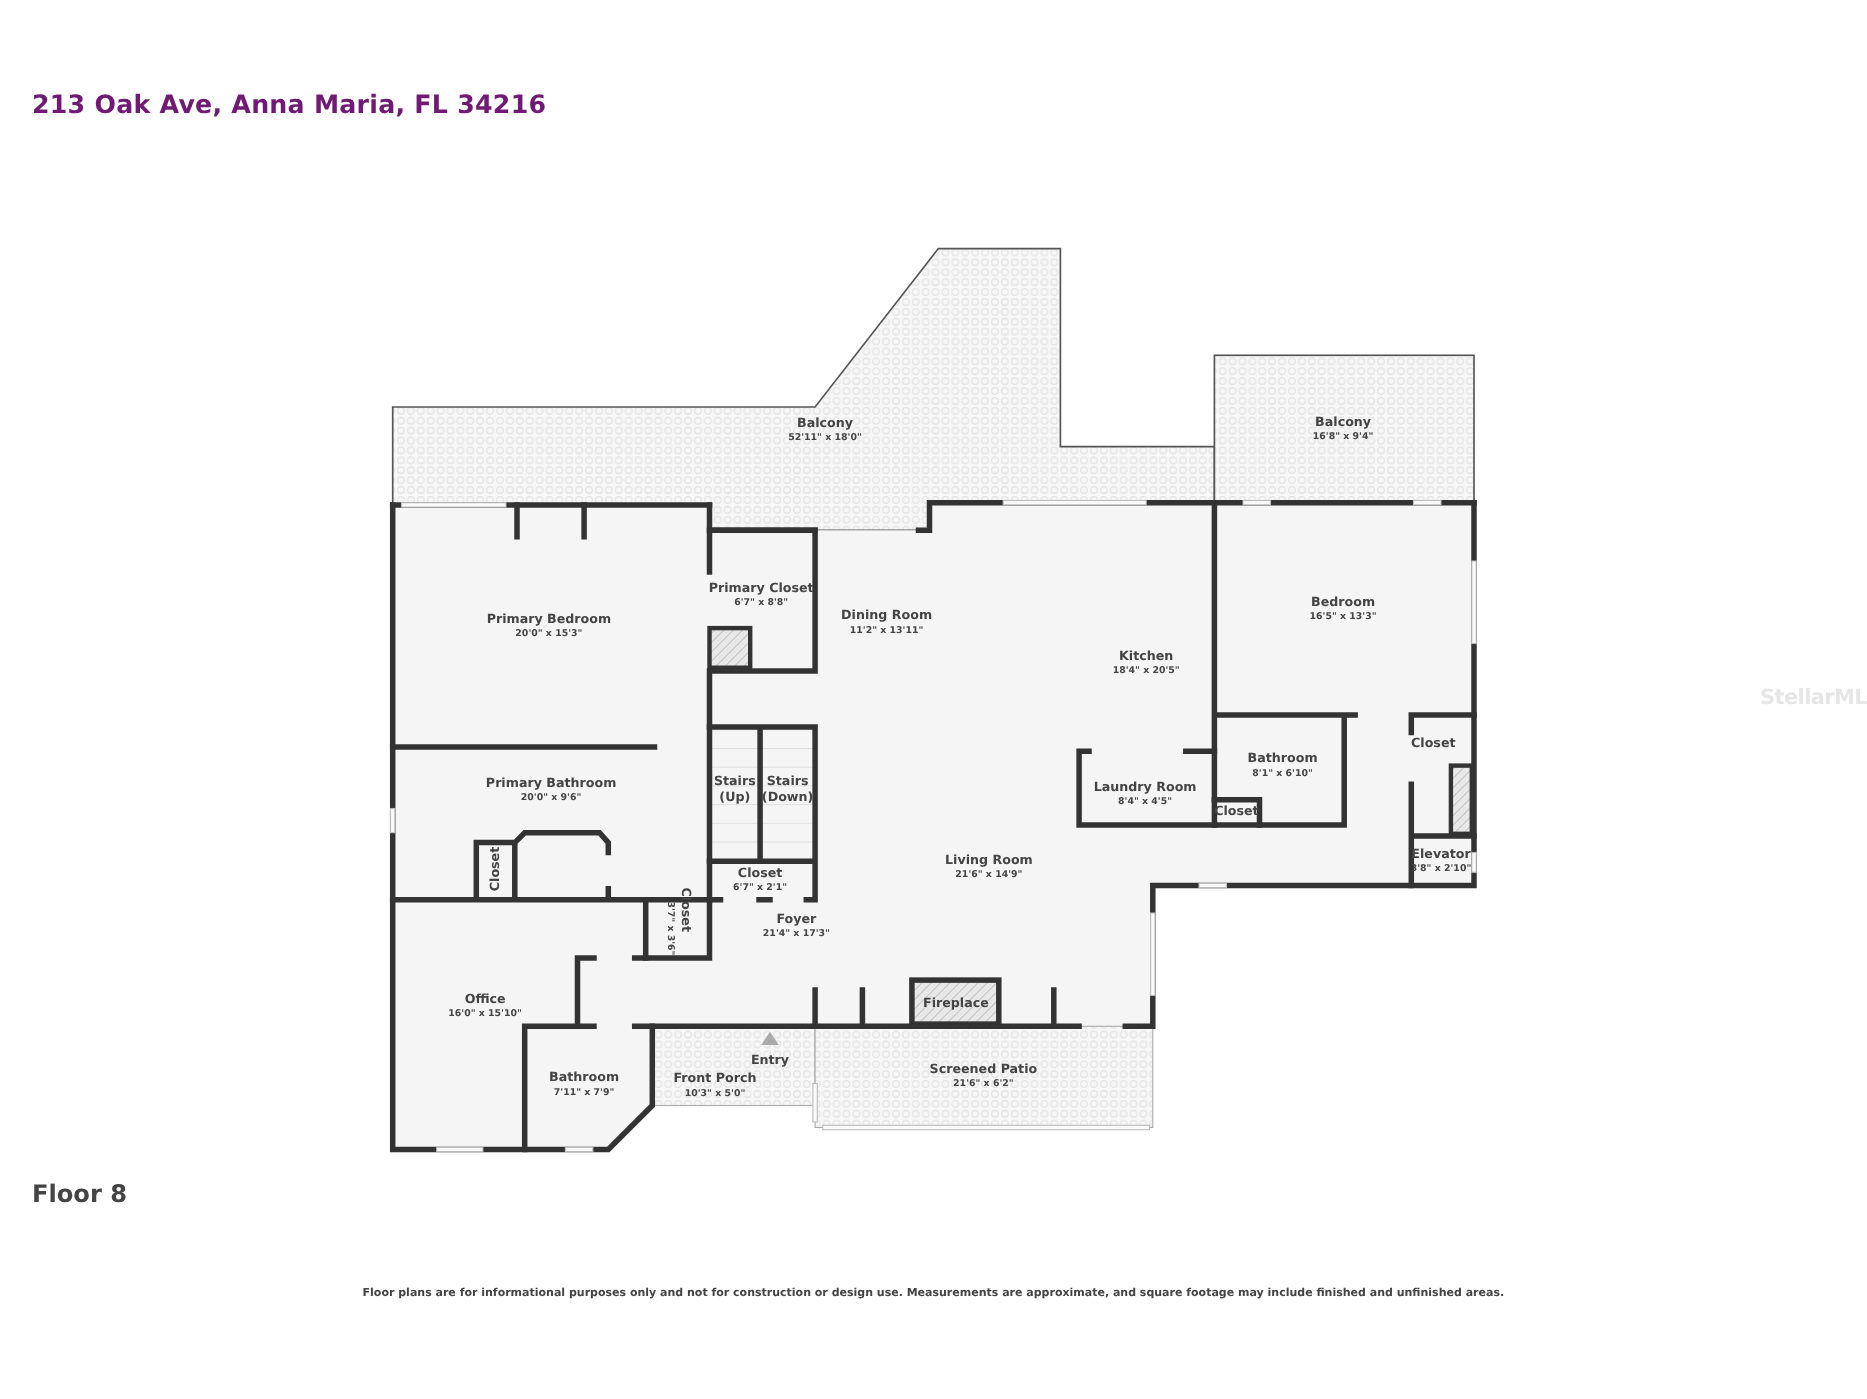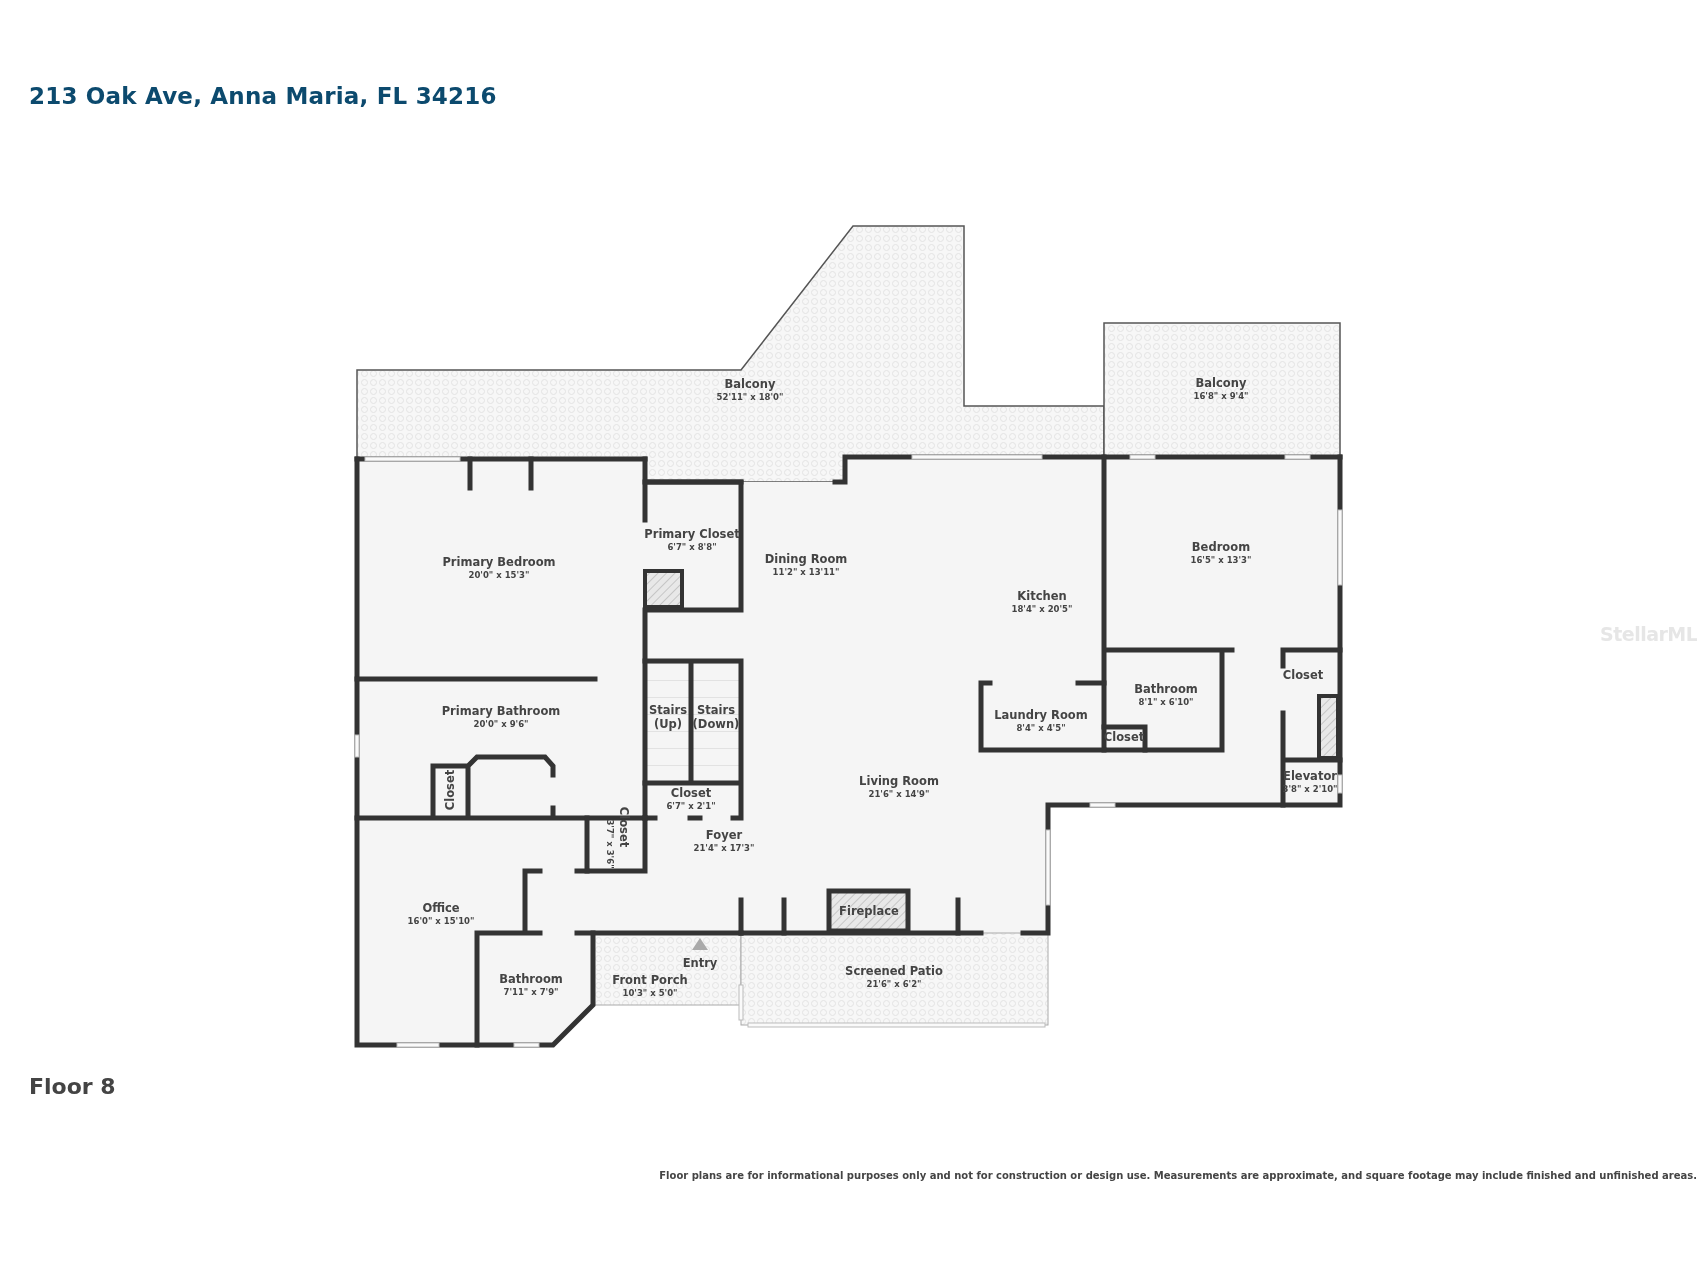--- a/index.html
+++ b/index.html
@@ -1,19 +1,19 @@
 <!DOCTYPE html>
 <html><head>
 <meta charset="utf-8">
 <style>
   html, body { margin:0; padding:0; background:#ffffff; }
   body { width:1697px; height:1272px; position:relative; overflow:hidden; font-family:"DejaVu Sans", sans-serif; color:#3f3f3f; }
-  .address { position:absolute; left:29px; top:83px; font-size:23px; font-weight:bold; color:#0c4a6e; letter-spacing:0.2px; }
+  .address { position:absolute; left:29px; top:83px; font-size:23px; font-weight:bold; color:#701a75; letter-spacing:0.2px; }
   .floor-label { position:absolute; left:29px; top:1074px; font-size:22px; font-weight:bold; color:#444; }
-  .disclaimer { position:absolute; left:0; width:1697px; top:1170px; text-align:right; font-size:10px; font-weight:bold; color:#444; }
+  .disclaimer { position:absolute; left:0; width:1697px; top:1170px; text-align:center; font-size:10px; font-weight:bold; color:#444; }
   .watermark { position:absolute; left:1600px; top:623px; font-size:19px; font-weight:bold; color:#e6e6e6; letter-spacing:-0.5px; }
   svg.plan { position:absolute; left:0; top:0; }
   .rname { font-family:"DejaVu Sans", sans-serif; font-weight:bold; font-size:11.5px; fill:#444; text-anchor:middle; }
   .rdim { font-family:"DejaVu Sans", sans-serif; font-weight:bold; font-size:8.5px; fill:#444; text-anchor:middle; }
   .wall { stroke:#333; stroke-width:5; fill:none; stroke-linecap:square; }
   .win { stroke:#bbb; stroke-width:1; fill:#fafafa; }
 </style>
 </head>
 <body>
 

